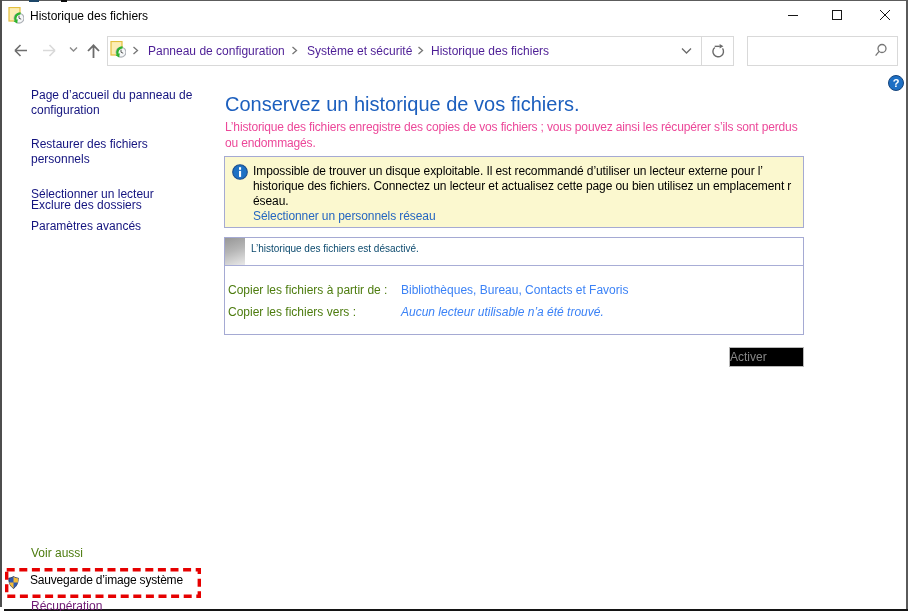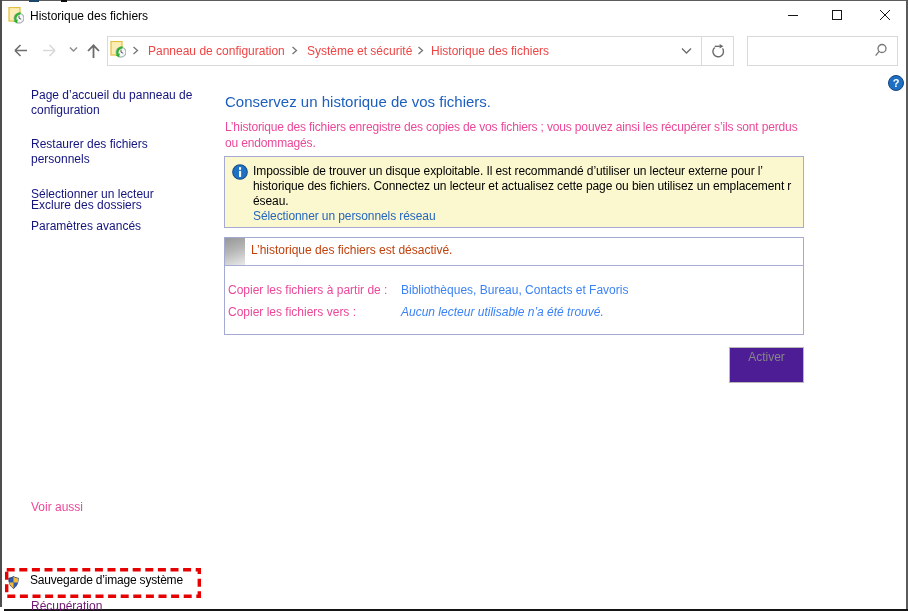--- a/index.html
+++ b/index.html
@@ -13,38 +13,38 @@
 #b-top-blue { left:29px; top:0; width:10px; height:2px; background:#1c4668; }
 #b-top-black { left:61px; top:0; width:6px; height:2px; background:#0a0a0a; }
 #b-bottom { left:4px; top:609px; width:904px; height:2px; background:#141414; }
 
 #title { left:30px; top:9px; color:#000; }
 
 .bar { top:36px; height:30px; border:1px solid #d9d9d9; background:#fff; }
 #addrbar { left:107px; width:627px; }
 #searchbar { left:747px; width:151px; }
 #addr-divider { left:701px; top:37px; width:1px; height:28px; background:#d9d9d9; }
-.crumb { top:44px; color:#ef4444; }
+.crumb { top:44px; color:#4c1d95; }
 
 .side { left:31px; color:#14147f; line-height:15px; }
 
-#heading { left:225px; top:93px; font-size:15px; color:#1c5fbe; }
+#heading { left:225px; top:93px; font-size:20px; color:#1c5fbe; }
 #intro { left:225px; top:119px; line-height:16px; color:#ec4899; letter-spacing:-0.155px; }
 #ybox { left:224px; top:156px; width:580px; height:72px; background:#fbf8cf; border:1px solid #a5aad3; }
 #ytext { left:253px; top:164px; line-height:15px; color:#000; letter-spacing:-0.09px; }
 #ylink { color:#2566c1; }
 #mbox { left:224px; top:237px; width:580px; height:98px; border:1px solid #a5aad3; background:#fff; }
 #mhead { left:225px; top:238px; width:578px; height:28px; background:#fff; border-bottom:1px solid #a8add6; }
 #msq { left:225px; top:238px; width:20px; height:27px; background:linear-gradient(160deg,#979797 0%,#b5b5b5 45%,#e9e9e9 100%); }
-#mtitle { left:251px; top:243px; font-size:12px; color:#c2410c; }
-.mlabel { left:228px; color:#ec4899; }
+#mtitle { left:251px; top:243px; font-size:10px; color:#0c4a6e; }
+.mlabel { left:228px; color:#4d7c0f; }
 .mvalue { left:401px; color:#3b82f6; }
-#btn { left:729px; top:347px; width:75px; height:36px; background:#4c1d95; border:1px solid #b8b8b8; color:#868686; text-align:center; line-height:18px; }
+#btn { left:729px; top:347px; width:75px; height:20px; background:#000000; border:1px solid #b8b8b8; color:#868686; line-height:18px; }
 
-#voir { left:31px; top:500px; color:#ec4899; }
+#voir { left:31px; top:546px; color:#4d7c0f; }
 #recup { left:31px; top:575px; color:#701a75;margin-top:24px; }
 #sauv { left:30px; top:573px; color:#000000; letter-spacing:-0.2px; }
 </style>
 </head>
 <body>
 
 <div class="abs" id="b-top"></div>
 <div class="abs" id="b-top-blue"></div>
 <div class="abs" id="b-top-black"></div>
 <div class="abs" id="b-left"></div>

